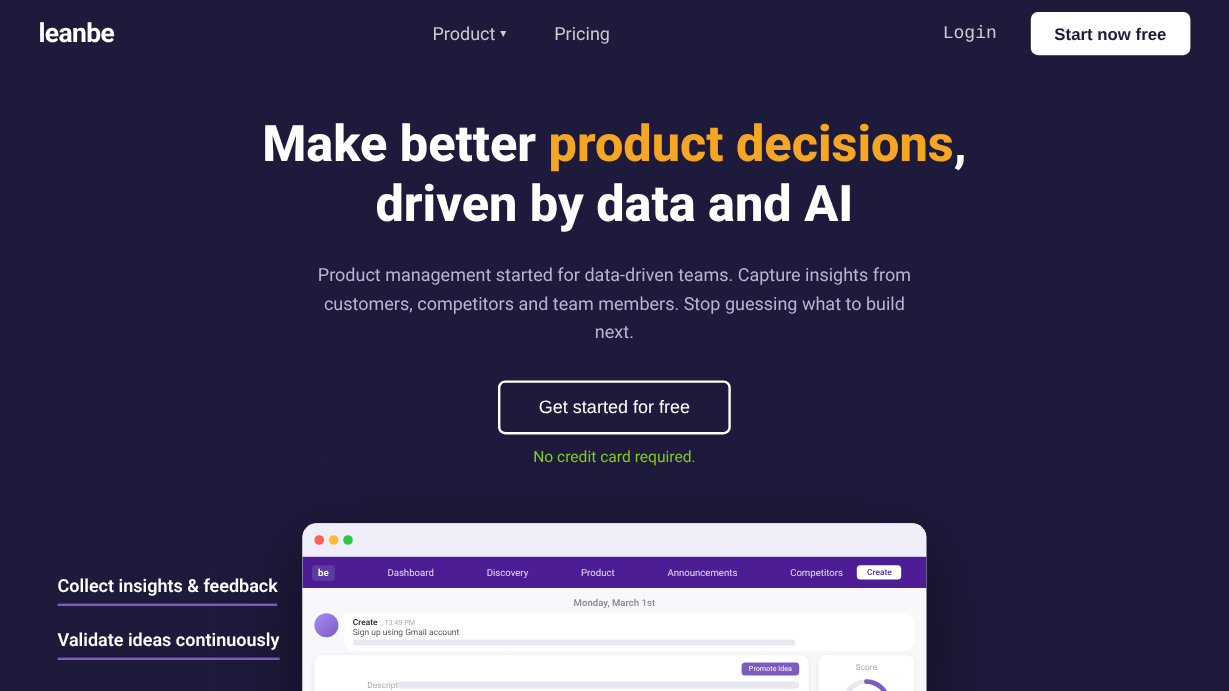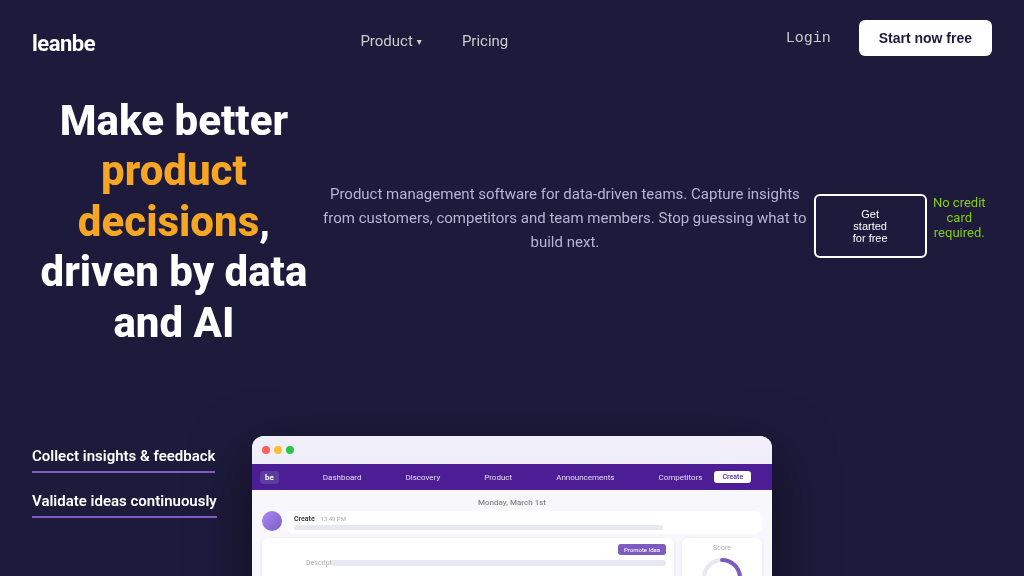--- a/index.html
+++ b/index.html
@@ -9,21 +9,21 @@
       color: #ffffff;
       width: 1024px;
       height: 576px;
       overflow: hidden;
       position: relative;
     }
 
     
     .navbar {
       display: flex;
-      align-items: flex-end;
+      align-items: center;
       justify-content: space-between;
       padding: 0 32px;
       height: 56px;
       position: relative;
       z-index: 10;
     }
     .logo {
       font-size: 22px;
       font-weight: 700;
       color: #ffffff;
@@ -66,21 +66,21 @@
       border-radius: 6px;
       padding: 10px 20px;
       font-size: 14px;
       font-weight: 600;
       cursor: pointer;
     }
 
     
     .hero {
       display: flex;
-      flex-direction: row;
+      flex-direction: column;
       align-items: center;
       text-align: center;
       padding: 40px 32px 0;
       position: relative;
       z-index: 5;
     }
     .hero-title {
       font-size: 42px;
       font-weight: 800;
       line-height: 1.2;
@@ -95,21 +95,21 @@
       max-width: 500px;
       line-height: 1.6;
       margin-bottom: 28px;
     }
     .cta-btn {
       background: transparent;
       color: #ffffff;
       border: 2px solid #ffffff;
       border-radius: 6px;
       padding: 12px 32px;
-      font-size: 11px;
+      font-size: 15px;
       font-weight: 500;
       cursor: pointer;
       margin-bottom: 12px;
     }
     .no-credit {
       font-size: 13px;
       color: #84cc16;
       margin-bottom: 28px;
     }
 
@@ -280,23 +280,23 @@
       background: #e8e8f0;
       border-radius: 3px;
       width: 80%;
       margin-top: 2px;
     }
 
     
     .bottom-hints {
       position: absolute;
       bottom: 0;
-      left: 0;
+      left: 16px;
       width: 340px;
-      padding: 0 32px 40px;
+      padding: 0 32px 8px;
       z-index: 10;
     }
     .hint-item {
       margin-bottom: 12px;
     }
     .hint-title {
       font-size: 15px;
       font-weight: 600;
       color: #ffffff;
       padding-bottom: 6px;
@@ -326,21 +326,21 @@
     <button class="start-btn">Start now free</button>
   </div>
 </nav>
 
 <section class="hero">
   <h1 class="hero-title">
     <span class="white-text">Make better </span><span class="accent-text">product decisions</span><span class="white-text">,</span>
     <br>
     <span class="white-text">driven by data and AI</span>
   </h1>
-  <p class="hero-subtitle">Product management software for data-driven teams. Capture insights from customers, competitors and team members. Stop guessing what to build next.</p>
+  <p class="hero-subtitle">Product management started for data-driven teams. Capture insights from customers, competitors and team members. Stop guessing what to build next.</p>
   <button class="cta-btn">Get started for free</button>
   <p class="no-credit">No credit card required.</p>
 </section>
 
 <div class="app-preview-wrapper">
   <div class="app-preview">
 
     <div class="app-bar">
       <div class="dot dot-red"></div>
       <div class="dot dot-yellow"></div>
@@ -359,20 +359,21 @@
     </div>
 
     <div class="app-content">
       <div class="app-date-bar">Monday, March 1st</div>
 
       <div class="app-message-bubble">
         <div class="bubble-avatar"></div>
         <div class="bubble-content">
           <span class="bubble-name">Create</span>
           <span class="bubble-time">13:49 PM</span>
+          <div>Sign up using Gmail account</div>
           <div class="bubble-text-bar"></div>
         </div>
       </div>
 
       <div class="app-chat-area">
         <div class="app-main-form">
           <div style="display:flex;justify-content:flex-end;margin-bottom:4px">
             <div class="app-badge">Promote Idea</div>
           </div>
           <div class="app-form-row">

